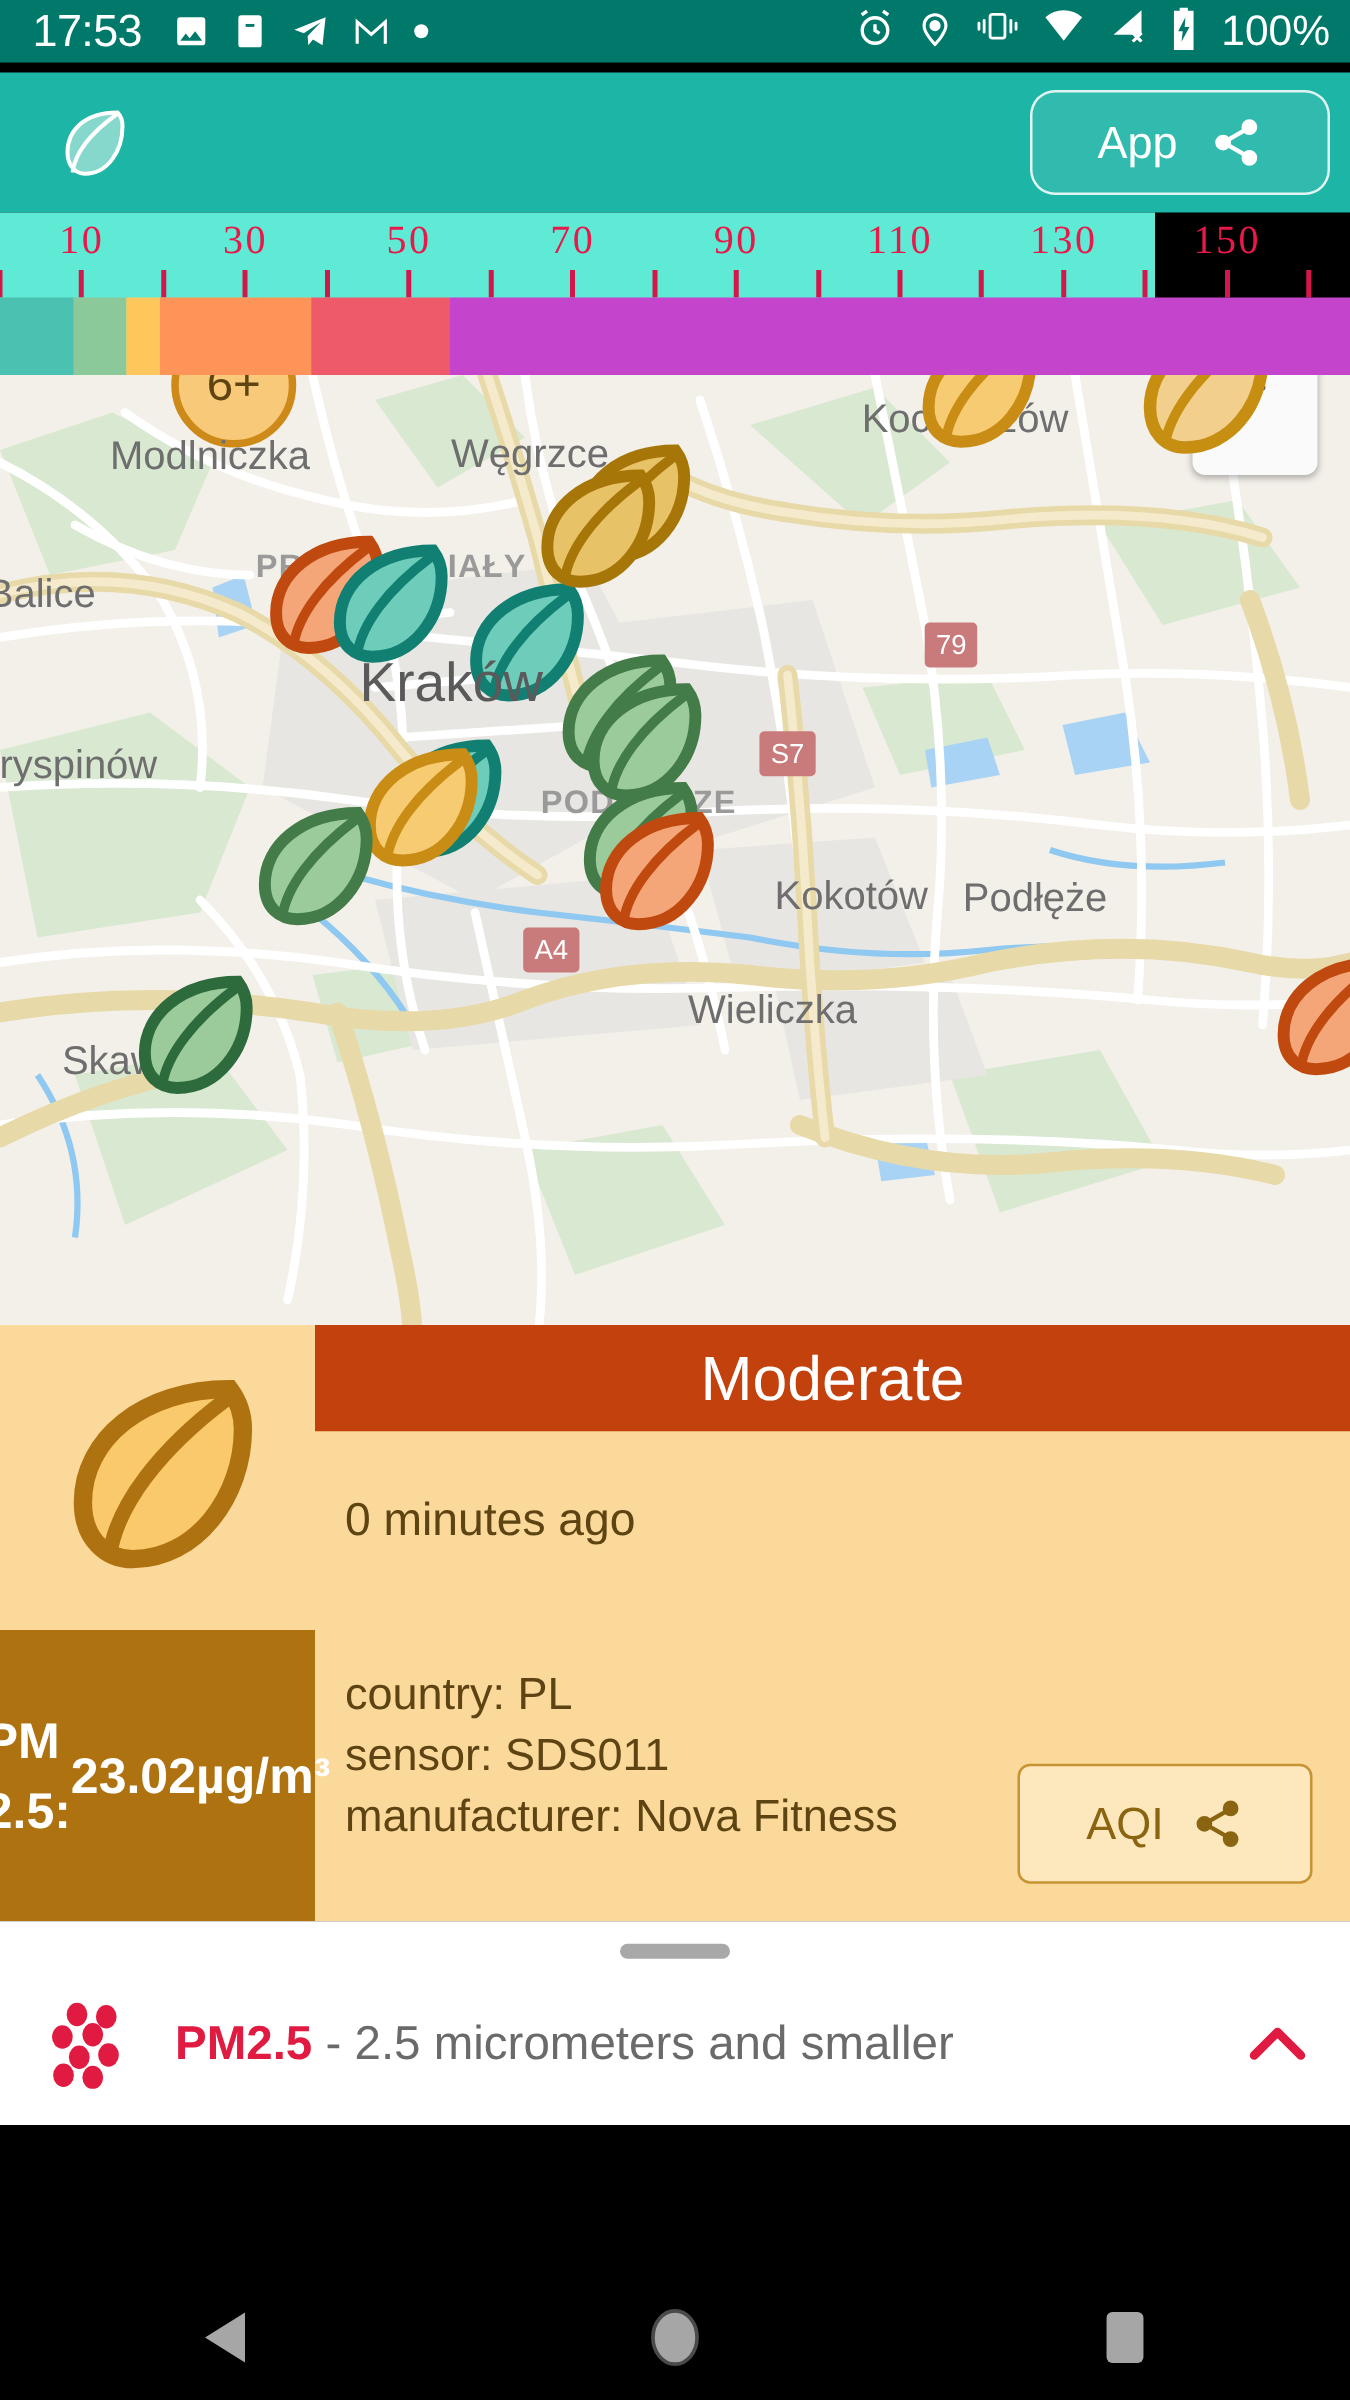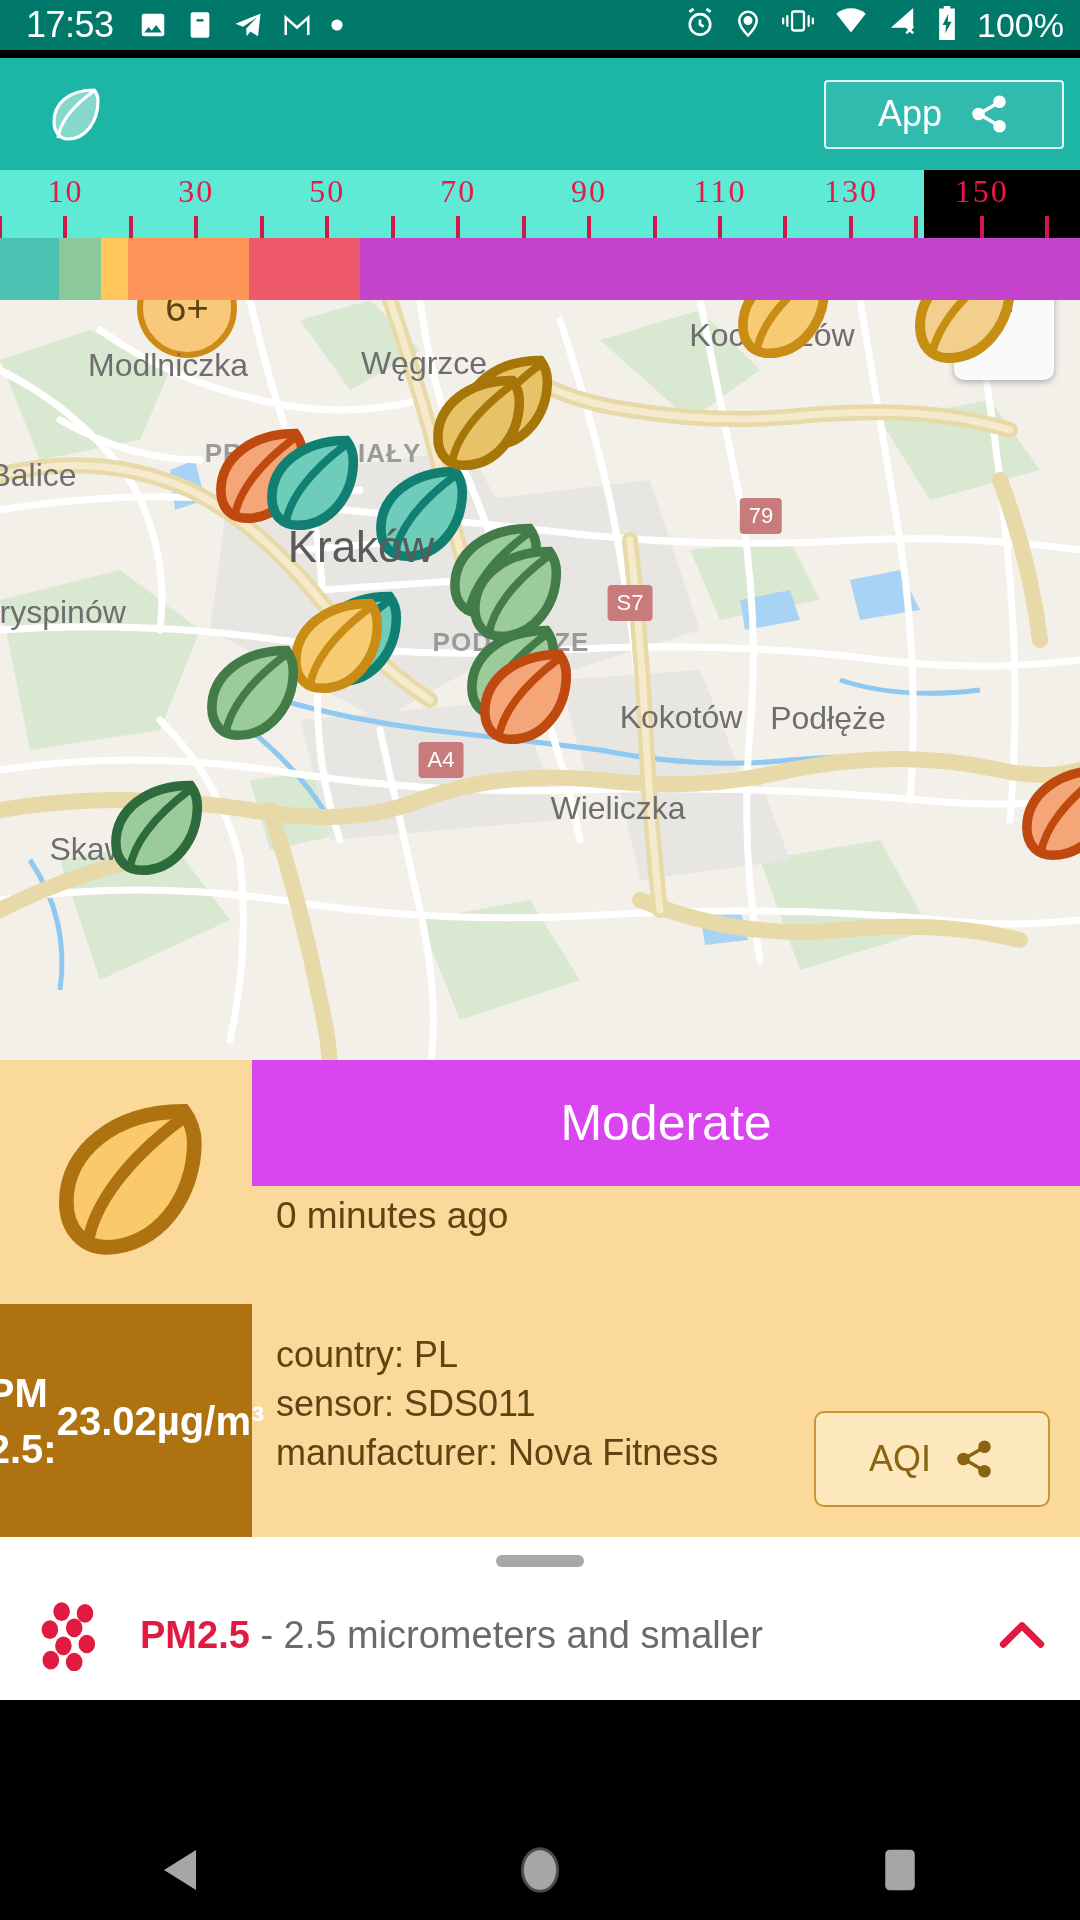--- a/index.html
+++ b/index.html
@@ -32,22 +32,22 @@
     display: flex; align-items: center; padding: 0 16px 0 46px;
   }
   .appbar-logo { width: 60px; height: 60px; flex: 0 0 auto; }
   .appbar-title {
     color: #fff; font-size: 41px; margin-left: 38px; font-weight: 400;
     white-space: nowrap;
   }
   .app-share-btn {
     margin-left: auto;
     border: 2px solid rgba(255,255,255,.85);
-    border-radius: 4px;
-    height: 69px; min-width: 240px;
+    border-radius: 20px;
+    height: 84px; min-width: 240px;
     display: flex; align-items: center; justify-content: center; gap: 26px;
     padding: 0 26px;
     background: rgba(255,255,255,0.09);
   }
   .app-share-btn .lbl { color: #fff; font-size: 36px; }
 
   
   .scale-wrap {
     position: absolute; top: 170px; left: 0; width: 924px; height: 130px;
     background: #5eead4;
@@ -100,22 +100,22 @@
     border-radius: 10px; box-shadow: 0 2px 6px rgba(0,0,0,.3);
     display: flex; align-items: center; justify-content: center;
   }
 
   
   .panel {
     position: absolute; top: 1060px; left: 0; width: 1080px; height: 477px;
     background: #FBD99A;
   }
   .panel-header {
-    position: absolute; top: 0; left: 252px; width: 828px; height: 126px;
-    background: #d946ef; display: flex; align-items: center; justify-content: center;
+    position: absolute; top: 0; left: 252px; width: 828px; height: 85px;
+    background: #c2410c; display: flex; align-items: center; justify-content: center;
   }
   .panel-header span { color: #fff; font-size: 50px; }
   .panel-leaf { position: absolute; top: 38px; left: 40px; }
   .panel-ago {
     position: absolute; top: 135px; left: 276px;
     color: #5D4412; font-size: 37px;
   }
   .panel-meta {
     position: absolute; top: 270px; left: 276px;
     color: #5D4412; font-size: 36px; line-height: 49px;

